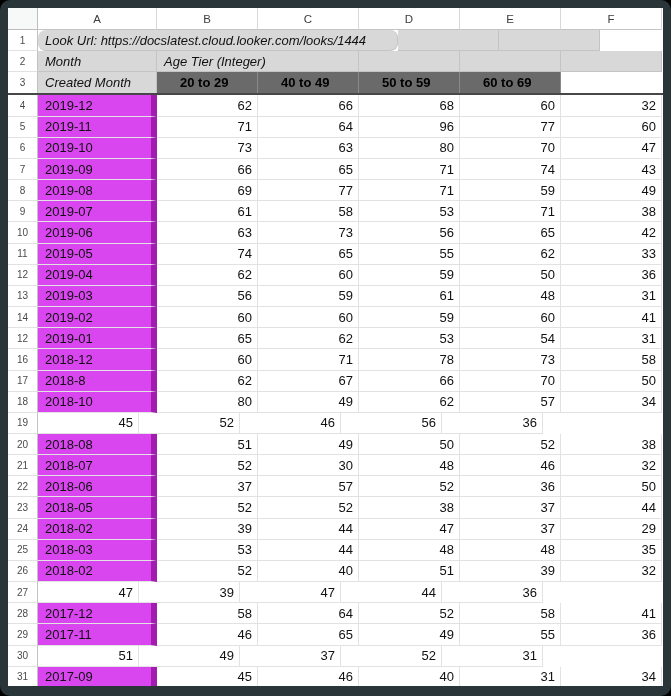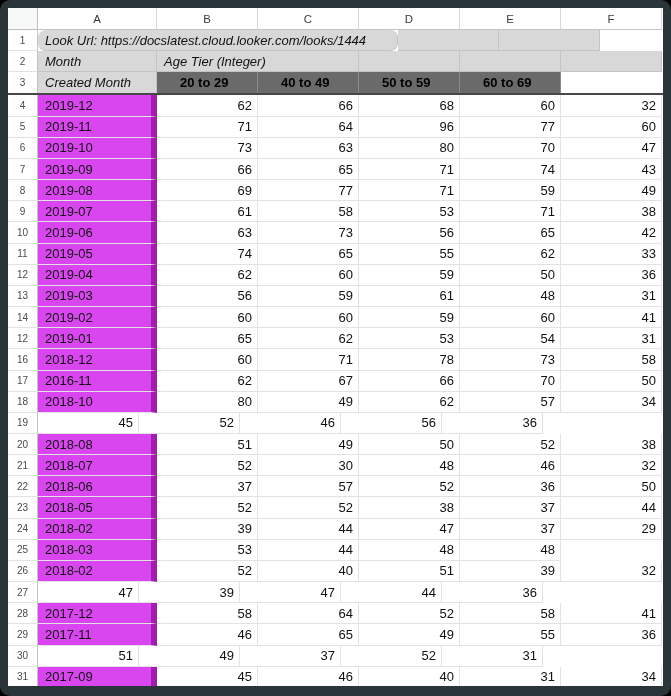--- a/index.html
+++ b/index.html
@@ -207,21 +207,21 @@
     <div class="cell ca date">2018-12</div>
     <div class="cell cw num">60</div>
     <div class="cell cw num">71</div>
     <div class="cell cw num">78</div>
     <div class="cell cw num">73</div>
     <div class="cell cw num">58</div>
   </div>
 
   <div class="row">
     <div class="cell rn">17</div>
-    <div class="cell ca date">2016-11</div>
+    <div class="cell ca date">2018-8</div>
     <div class="cell cw num">62</div>
     <div class="cell cw num">67</div>
     <div class="cell cw num">66</div>
     <div class="cell cw num">70</div>
     <div class="cell cw num">50</div>
   </div>
 
   <div class="row">
     <div class="cell rn">18</div>
     <div class="cell ca date">2018-10</div>
@@ -291,20 +291,21 @@
     <div class="cell cw num">29</div>
   </div>
 
   <div class="row">
     <div class="cell rn">25</div>
     <div class="cell ca date">2018-03</div>
     <div class="cell cw num">53</div>
     <div class="cell cw num">44</div>
     <div class="cell cw num">48</div>
     <div class="cell cw num">48</div>
+    <div class="cell cw num">35</div>
   </div>
 
   <div class="row">
     <div class="cell rn">26</div>
     <div class="cell ca date">2018-02</div>
     <div class="cell cw num">52</div>
     <div class="cell cw num">40</div>
     <div class="cell cw num">51</div>
     <div class="cell cw num">39</div>
     <div class="cell cw num">32</div>

